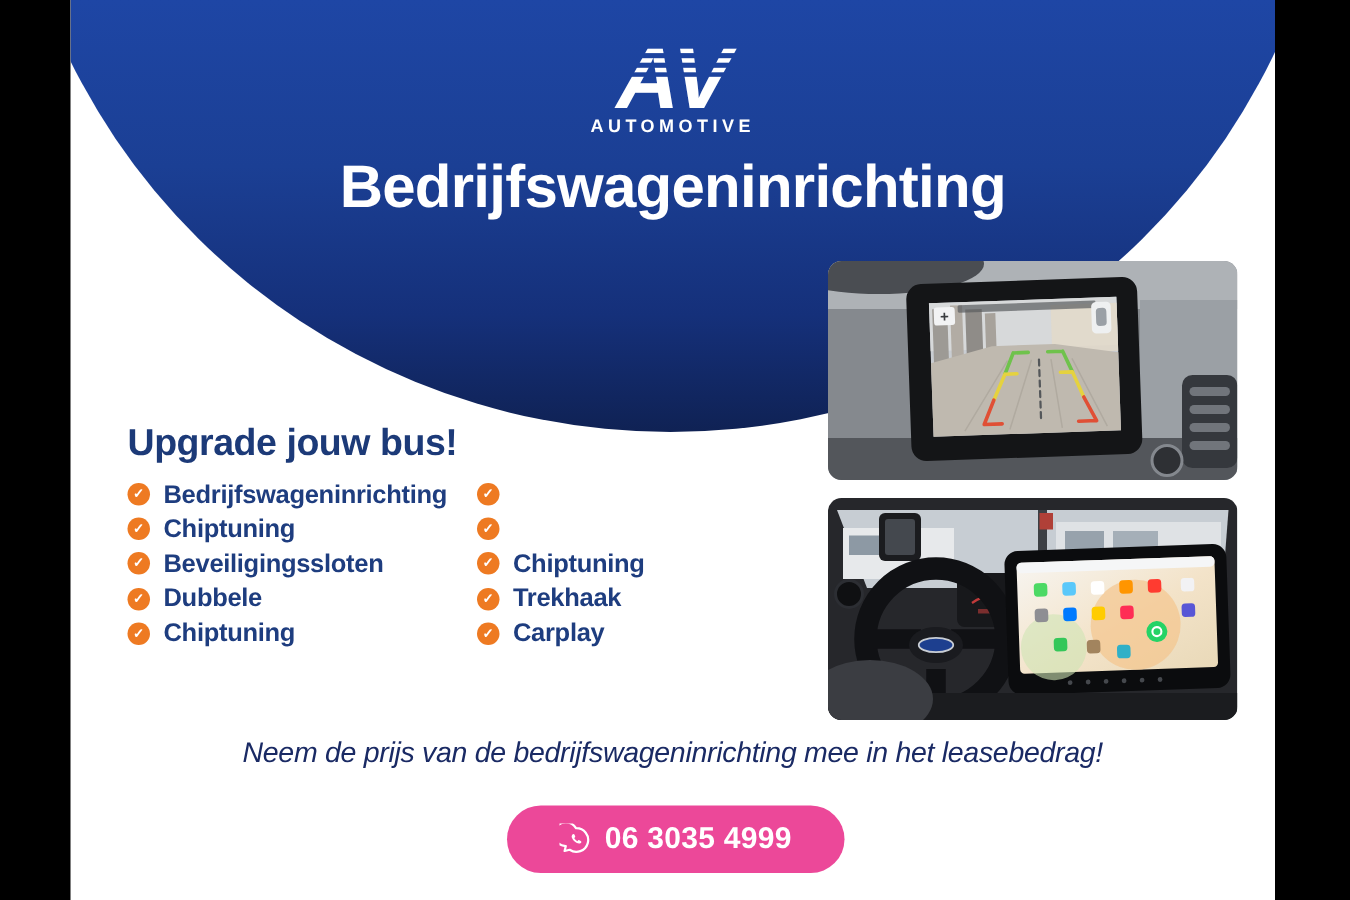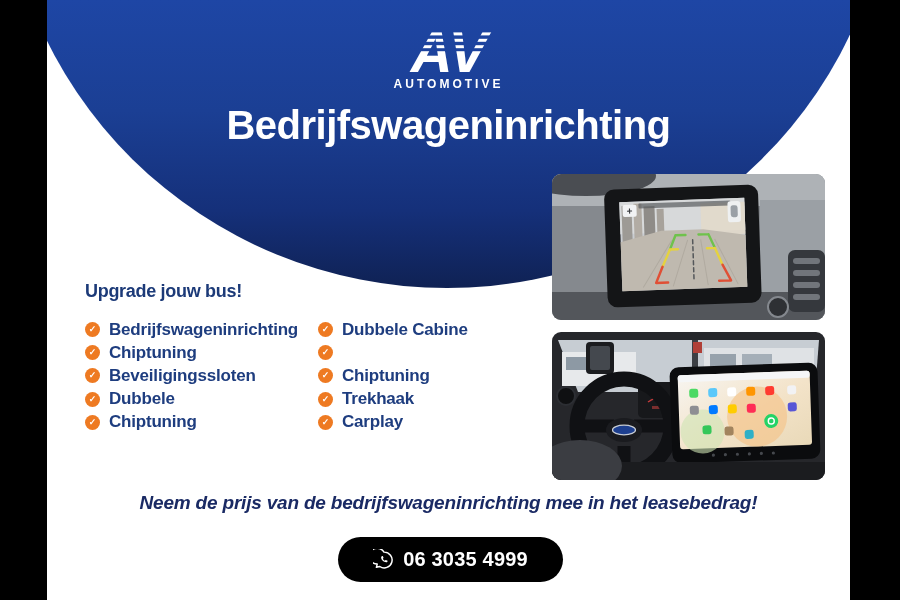--- a/index.html
+++ b/index.html
@@ -13,42 +13,42 @@
         clip-path:ellipse(445px 440px at 400px -152px);}
 
   .logo{position:absolute;top:26px;left:0;width:100%;display:flex;flex-direction:column;align-items:center;}
   .logo-sub{color:#fff;font-weight:bold;font-size:12px;letter-spacing:3px;margin-top:1px;}
 
   .hero-title{position:absolute;top:103px;left:0;width:100%;margin:0;text-align:center;
               color:#ffffff;font-size:40px;font-weight:bold;letter-spacing:-0.5px;}
 
   
   .upgrade-title{position:absolute;left:38px;top:281px;margin:0;color:#1c3a78;
-                 font-size:18px;font-weight:bold;letter-spacing:-0.3px;text-align:center;}
+                 font-size:25px;font-weight:bold;letter-spacing:-0.3px;text-align:center;}
   .cols{position:absolute;left:38px;top:318px;display:flex;gap:38px;}
   .col{display:flex;flex-direction:column;}
   .col1{width:195px;}
   .col2{width:200px;}
   .list-row{display:flex;align-items:center;height:23.2px;}
   .bullet{width:15px;height:15px;border-radius:50%;background:#ee7a22;flex:0 0 15px;
           display:flex;align-items:center;justify-content:center;margin-right:9px;}
   .bullet .check{color:#fff;font-size:9px;font-weight:bold;line-height:1;}
   .list-label{color:#1e3d7f;font-size:17px;font-weight:bold;letter-spacing:-0.2px;white-space:nowrap;}
 
   
   .photo{position:absolute;left:505px;width:273px;border-radius:9px;overflow:hidden;}
   .photo svg{display:block;}
   .photo1{top:174px;height:146px;}
   .photo2{top:332px;height:148px;}
 
   .note{position:absolute;top:492px;left:0;width:100%;margin:0;text-align:center;
-        color:#1a2a64;font-size:19px;font-weight:bold;font-style:italic;letter-spacing:-0.2px;}
+        color:#1a2a64;font-size:19px;font-weight:normal;font-style:italic;letter-spacing:-0.2px;}
 
   .cta{position:absolute;left:291px;top:537px;width:225px;height:45px;border-radius:23px;
-       background:#000000;display:flex;align-items:center;justify-content:center;gap:8px;
+       background:#ec4899;display:flex;align-items:center;justify-content:center;gap:8px;
        text-decoration:none;cursor:pointer;}
   .cta .phone{color:#ffffff;font-size:20px;font-weight:bold;letter-spacing:0.2px;}
 </style>
 </head>
 <body>
 
 <div class="stage">
   <div class="content">
 
     <div class="hero"></div>
@@ -104,21 +104,20 @@
               <span class="check">✓</span>
             </span>
             <span class="list-label">Chiptuning</span>
           </div>
       </div>
       <div class="col col2">
         <div class="list-row">
             <span class="bullet">
               <span class="check">✓</span>
             </span>
-            <span class="list-label">Dubbele Cabine</span>
           </div>
         <div class="list-row">
             <span class="bullet">
               <span class="check">✓</span>
             </span>
           </div>
         <div class="list-row">
             <span class="bullet">
               <span class="check">✓</span>
             </span>

